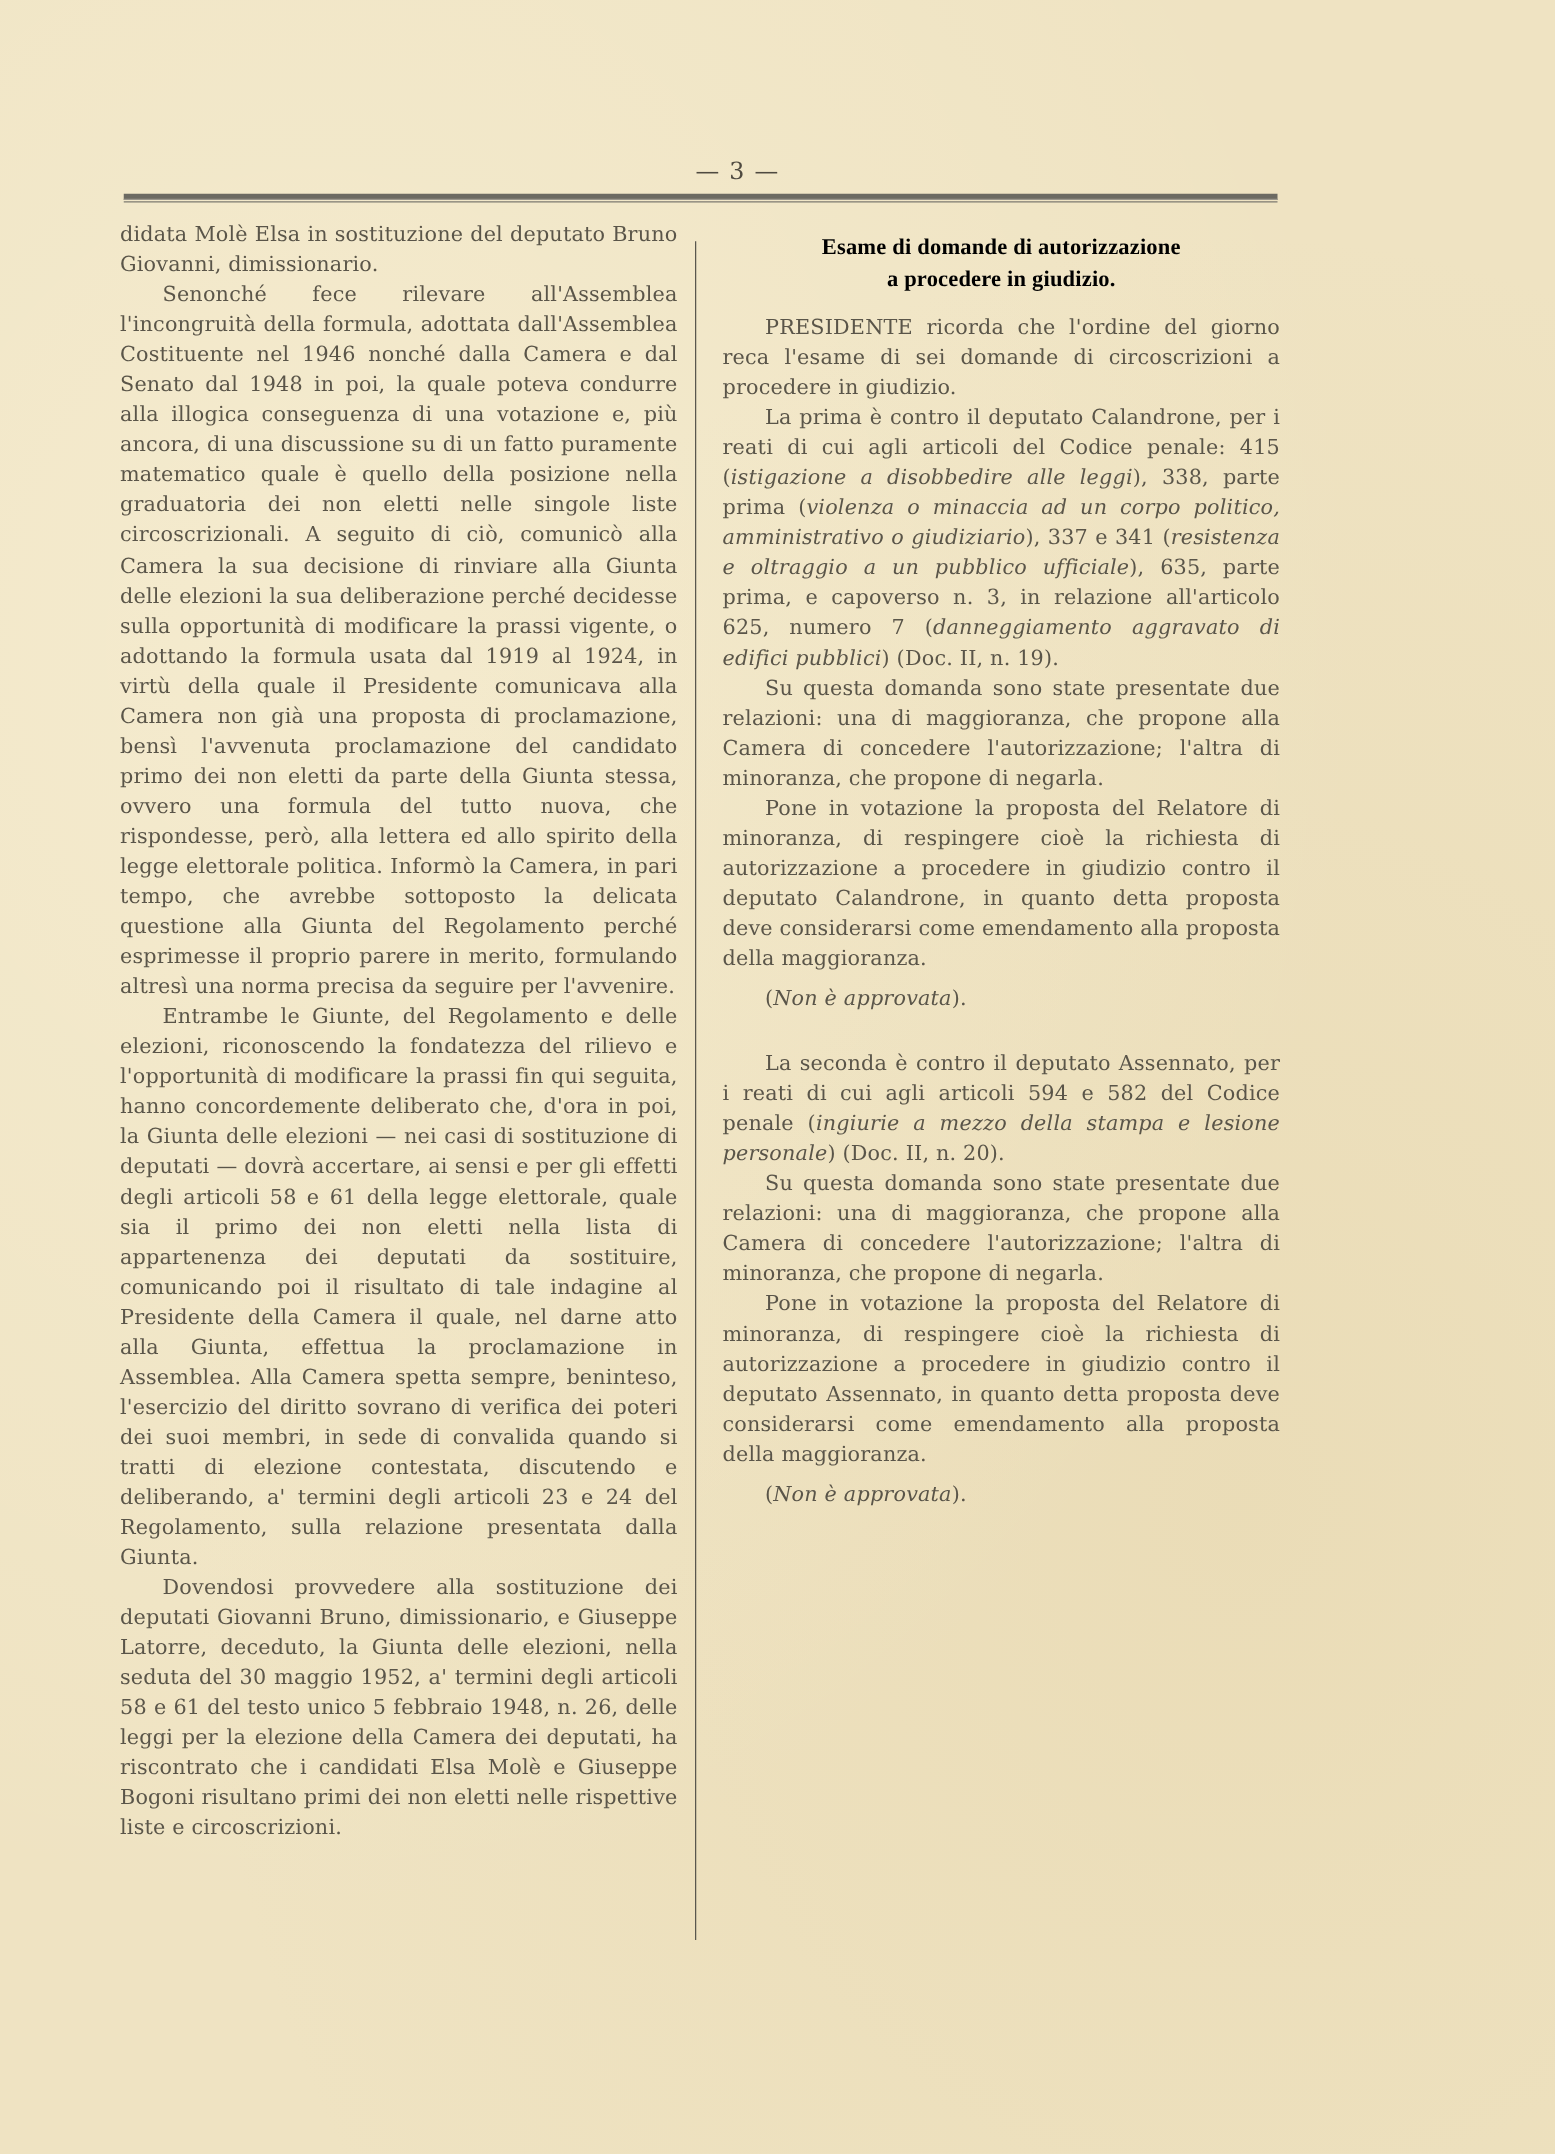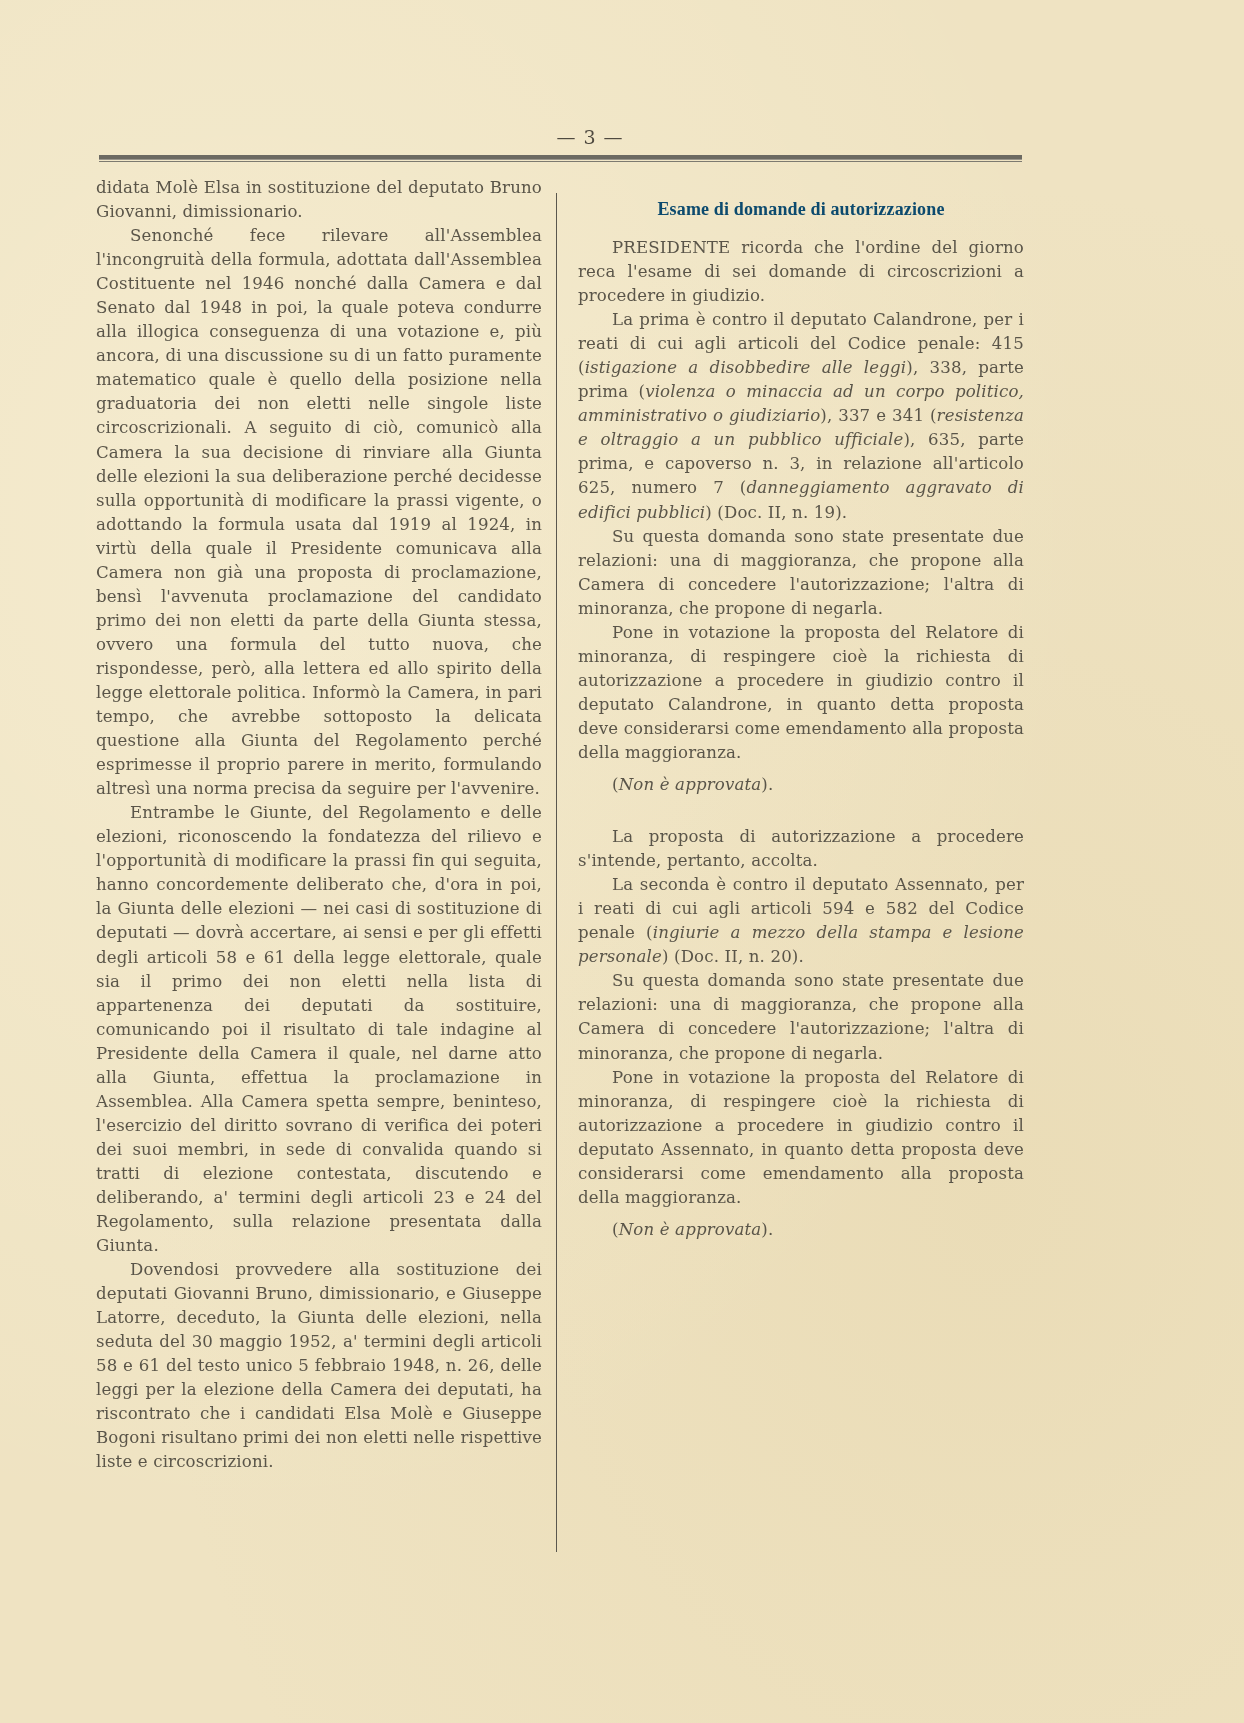--- a/index.html
+++ b/index.html
@@ -33,22 +33,22 @@
   .col.left { left: 96px; }
   .col.right { left: 578px; }
   .col-divider {
     position: absolute; left: 556px; top: 193px; width: 1px; height: 1359px; background: #5a574e;
   }
   p { margin: 0; text-indent: 0; hyphens: manual; }
   p.ind { text-indent: 34px; }
   p.cont { text-indent: 0; }
   .heading {
     font-family: "Liberation Serif", serif; font-weight: bold;
-    text-align: center; font-size: 18px; line-height: 26px; color: #0c4a6e;
-    margin: 20px 0 14px 0;
+    text-align: center; font-size: 18px; line-height: 26px; color: #000000;
+    margin: 8px 0 14px 0;
   }
   .gap { height: 28px; }
   .gap-s { height: 8px; }
   i { }
 </style>
 </head>
 <body>
 
 <div class="page-number">— 3 —</div>
 <div class="header-rule"></div>
@@ -58,32 +58,32 @@
   <p class="cont">didata Molè Elsa in sostituzione del deputato Bruno Giovanni, dimissionario.</p>
   <p class="ind">Senonché fece rilevare all'Assemblea l'incongruità della formula, adottata dall'Assemblea Costituente nel 1946 nonché dalla Camera e dal Senato dal 1948 in poi, la quale poteva condurre alla illogica conseguenza di una votazione e, più ancora, di una discussione su di un fatto puramente matematico quale è quello della posizione nella graduatoria dei non eletti nelle singole liste circoscrizionali. A seguito di ciò, comunicò alla Camera la sua decisione di rinviare alla Giunta delle elezioni la sua deliberazione perché decidesse sulla opportunità di modificare la prassi vigente, o adottando la formula usata dal 1919 al 1924, in virtù della quale il Presidente comunicava alla Camera non già una proposta di proclamazione, bensì l'avvenuta proclamazione del candidato primo dei non eletti da parte della Giunta stessa, ovvero una formula del tutto nuova, che rispondesse, però, alla lettera ed allo spirito della legge elettorale politica. Informò la Camera, in pari tempo, che avrebbe sottoposto la delicata questione alla Giunta del Regolamento perché esprimesse il proprio parere in merito, formulando altresì una norma precisa da seguire per l'avvenire.</p>
   <p class="ind">Entrambe le Giunte, del Regolamento e delle elezioni, riconoscendo la fondatezza del rilievo e l'opportunità di modificare la prassi fin qui seguita, hanno concordemente deliberato che, d'ora in poi, la Giunta delle elezioni — nei casi di sostituzione di deputati — dovrà accertare, ai sensi e per gli effetti degli articoli 58 e 61 della legge elettorale, quale sia il primo dei non eletti nella lista di appartenenza dei deputati da sostituire, comunicando poi il risultato di tale indagine al Presidente della Camera il quale, nel darne atto alla Giunta, effettua la proclamazione in Assemblea. Alla Camera spetta sempre, beninteso, l'esercizio del diritto sovrano di verifica dei poteri dei suoi membri, in sede di convalida quando si tratti di elezione contestata, discutendo e deliberando, a' termini degli articoli 23 e 24 del Regolamento, sulla relazione presentata dalla Giunta.</p>
   <p class="ind">Dovendosi provvedere alla sostituzione dei deputati Giovanni Bruno, dimissionario, e Giuseppe Latorre, deceduto, la Giunta delle elezioni, nella seduta del 30 maggio 1952, a' termini degli articoli 58 e 61 del testo unico 5 febbraio 1948, n. 26, delle leggi per la elezione della Camera dei deputati, ha riscontrato che i candidati Elsa Molè e Giuseppe Bogoni risultano primi dei non eletti nelle rispettive liste e circoscrizioni.</p>
 </div>
 
 <div class="col right">
 
   <div class="heading">
     <div>Esame di domande di autorizzazione</div>
+    <div>a procedere in giudizio.</div>
   </div>
 
   <p class="ind">PRESIDENTE ricorda che l'ordine del giorno reca l'esame di sei domande di circoscrizioni a procedere in giudizio.</p>
 
   <p class="ind"><span>La prima è contro il deputato Calandrone, per i reati di cui agli articoli del Codice penale: 415 (</span><i>istigazione a disobbedire alle leggi</i><span>), 338, parte prima (</span><i>violenza o minaccia ad un corpo politico, amministrativo o giudiziario</i><span>), 337 e 341 (</span><i>resistenza e oltraggio a un pubblico ufficiale</i><span>), 635, parte prima, e capoverso n. 3, in relazione all'articolo 625, numero 7 (</span><i>danneggiamento aggravato di edifici pubblici</i><span>) (Doc. II, n. 19).</span></p>
 
   <p class="ind">Su questa domanda sono state presentate due relazioni: una di maggioranza, che propone alla Camera di concedere l'autorizzazione; l'altra di minoranza, che propone di negarla.</p>
   <p class="ind">Pone in votazione la proposta del Relatore di minoranza, di respingere cioè la richiesta di autorizzazione a procedere in giudizio contro il deputato Calandrone, in quanto detta proposta deve considerarsi come emendamento alla proposta della maggioranza.</p>
   <div class="gap-s"></div>
   <p class="ind"><span>(</span><i>Non è approvata</i><span>).</span></p>
   <div class="gap"></div>
-  <p class="ind">La proposta di autorizzazione a procedere s'intende, pertanto, accolta.</p>
 
   <p class="ind"><span>La seconda è contro il deputato Assennato, per i reati di cui agli articoli 594 e 582 del Codice penale (</span><i>ingiurie a mezzo della stampa e lesione personale</i><span>) (Doc. II, n. 20).</span></p>
 
   <p class="ind">Su questa domanda sono state presentate due relazioni: una di maggioranza, che propone alla Camera di concedere l'autorizzazione; l'altra di minoranza, che propone di negarla.</p>
   <p class="ind">Pone in votazione la proposta del Relatore di minoranza, di respingere cioè la richiesta di autorizzazione a procedere in giudizio contro il deputato Assennato, in quanto detta proposta deve considerarsi come emendamento alla proposta della maggioranza.</p>
   <div class="gap-s"></div>
   <p class="ind"><span>(</span><i>Non è approvata</i><span>).</span></p>
 </div>
 
 </body></html>

